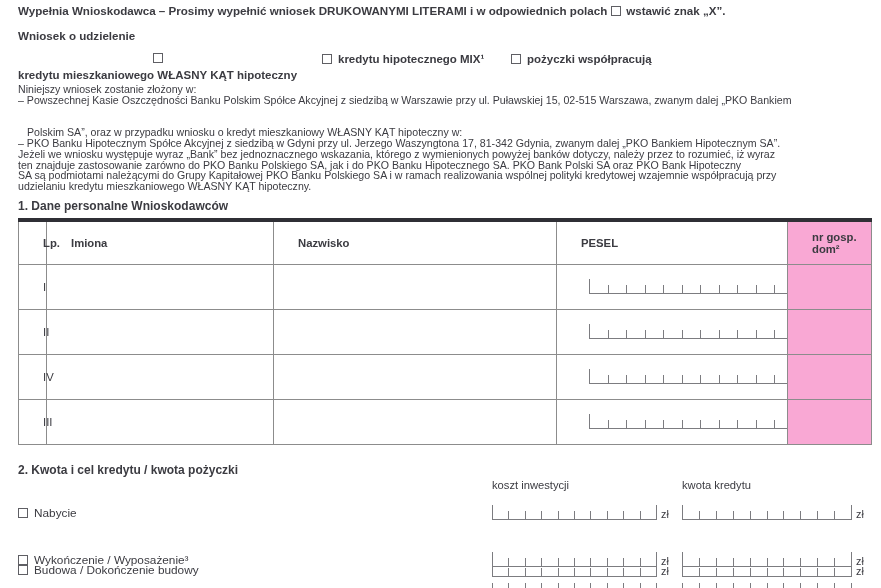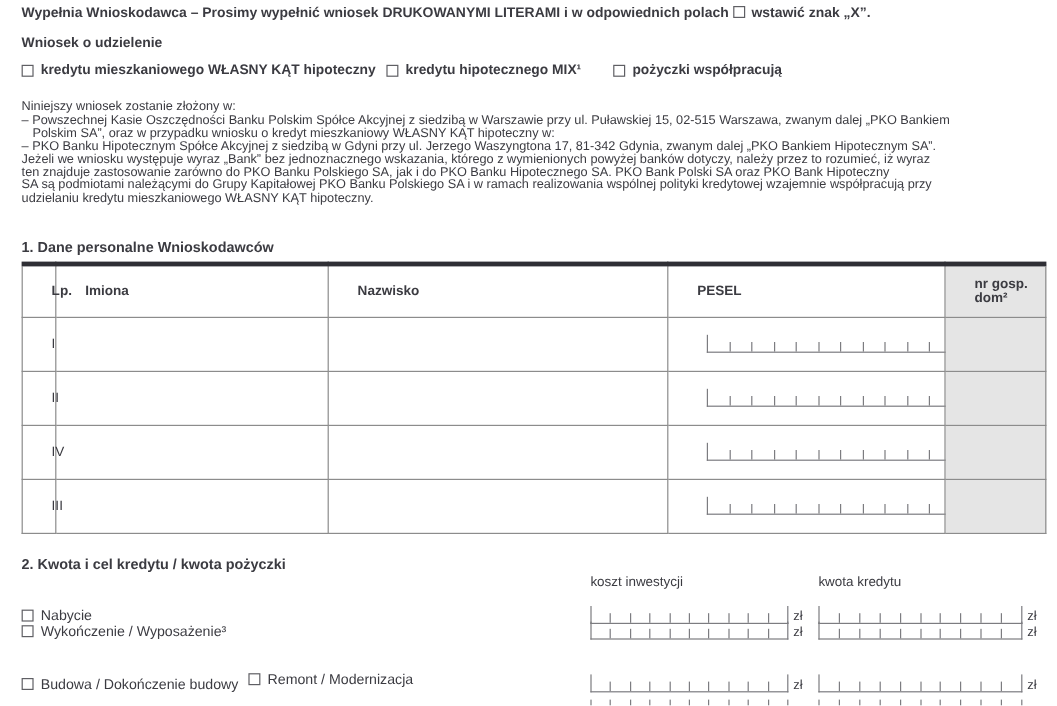--- a/index.html
+++ b/index.html
@@ -15,62 +15,62 @@
   .abs{position:absolute;}
   .top-note{left:18px;top:4px;width:850px;font-size:11.6px;font-weight:700;line-height:13px;}
   .subhead{left:18px;top:29px;font-size:11.6px;font-weight:700;}
 
   
   .cb{display:inline-block;width:10px;height:10px;border:1px solid #5f5f64;background:#fff;box-sizing:border-box;flex:0 0 auto;}
   .cb.inline{vertical-align:-1px;margin:0 5px 0 4px;}
 
   .opt{position:absolute;display:flex;align-items:center;gap:6px;white-space:nowrap;}
   .opt-row1{top:53px;font-size:11.5px;font-weight:700;}
-  .o1{left:18px;} .o2{left:322px;} .o3{left:511px;}
+  .o1{left:18px;flex-direction:column;} .o2{left:322px;} .o3{left:511px;}
 
   
   .intro{left:18px;top:84px;width:852px;font-size:10.6px;line-height:10.9px;}
   .intro .line{white-space:nowrap;}
-  .intro .indent{padding-left:9px;}
+  .intro .indent{padding-left:9px;margin-top:21px;}
 
   
   .sec-title{font-size:12px;font-weight:700;}
   .s1t{left:18px;top:199px;}
   .s2t{left:18px;top:463px;}
 
   
   table.applicants{
     position:absolute;left:18px;top:218px;width:853px;
     border-collapse:collapse;table-layout:fixed;
     border-top:4px solid #2f2f35;
   }
   table.applicants th, table.applicants td{
     border:1px solid #8c8c8c;box-sizing:border-box;
     font-size:11.3px;text-align:left;padding:0 0 0 24px;vertical-align:middle;
   }
   table.applicants th{font-weight:700;height:44px;}
   table.applicants td{height:45px;font-weight:400;}
   td.pesel-cell{vertical-align:bottom;padding:0 0 10px 8px;}
-  .shade{background:#e5e5e5;}
+  .shade{background:#f9a8d4;}
   col.c-lp{width:28px;} col.c-im{width:227px;} col.c-nz{width:283px;} col.c-pe{width:231px;} col.c-gd{width:84px;}
 
   
   .comb{
     display:flex;align-items:flex-end;height:15px;box-sizing:border-box;
     border-bottom:1px solid #7c7c80;border-left:1px solid #7c7c80;border-right:1px solid #7c7c80;
   }
   .comb span{flex:1;height:8px;border-right:1px solid #7c7c80;}
   .comb span:last-child{border-right:none;}
   .pesel-comb{width:205px;margin-left:8px;}
 
   
   .amt-head{position:absolute;top:479px;font-size:11.2px;}
   .ah1{left:492px;} .ah2{left:682px;}
   .s2row{position:absolute;left:0;width:778px;height:22px;text-decoration:underline;}
-  .r1{top:503px;} .r2{top:516px;} .r3{top:560px;}
+  .r1{top:503px;} .r2{top:550px;} .r3{top:560px;}
   .s2row .opt{top:3px;font-size:11.8px;font-weight:400;}
   .pA{left:18px;} .pB{left:207px;margin-top:40px;}
   .s2row .comb{position:absolute;top:2px;}
   .comb.k{left:492px;width:165px;} .comb.w{left:682px;width:170px;}
   .zl{position:absolute;top:5px;font-size:10.8px;}
   .zl.k{left:661px;} .zl.w{left:856px;}
 
   
   .comb-partial{
     position:absolute;top:583px;display:flex;height:5px;box-sizing:border-box;

